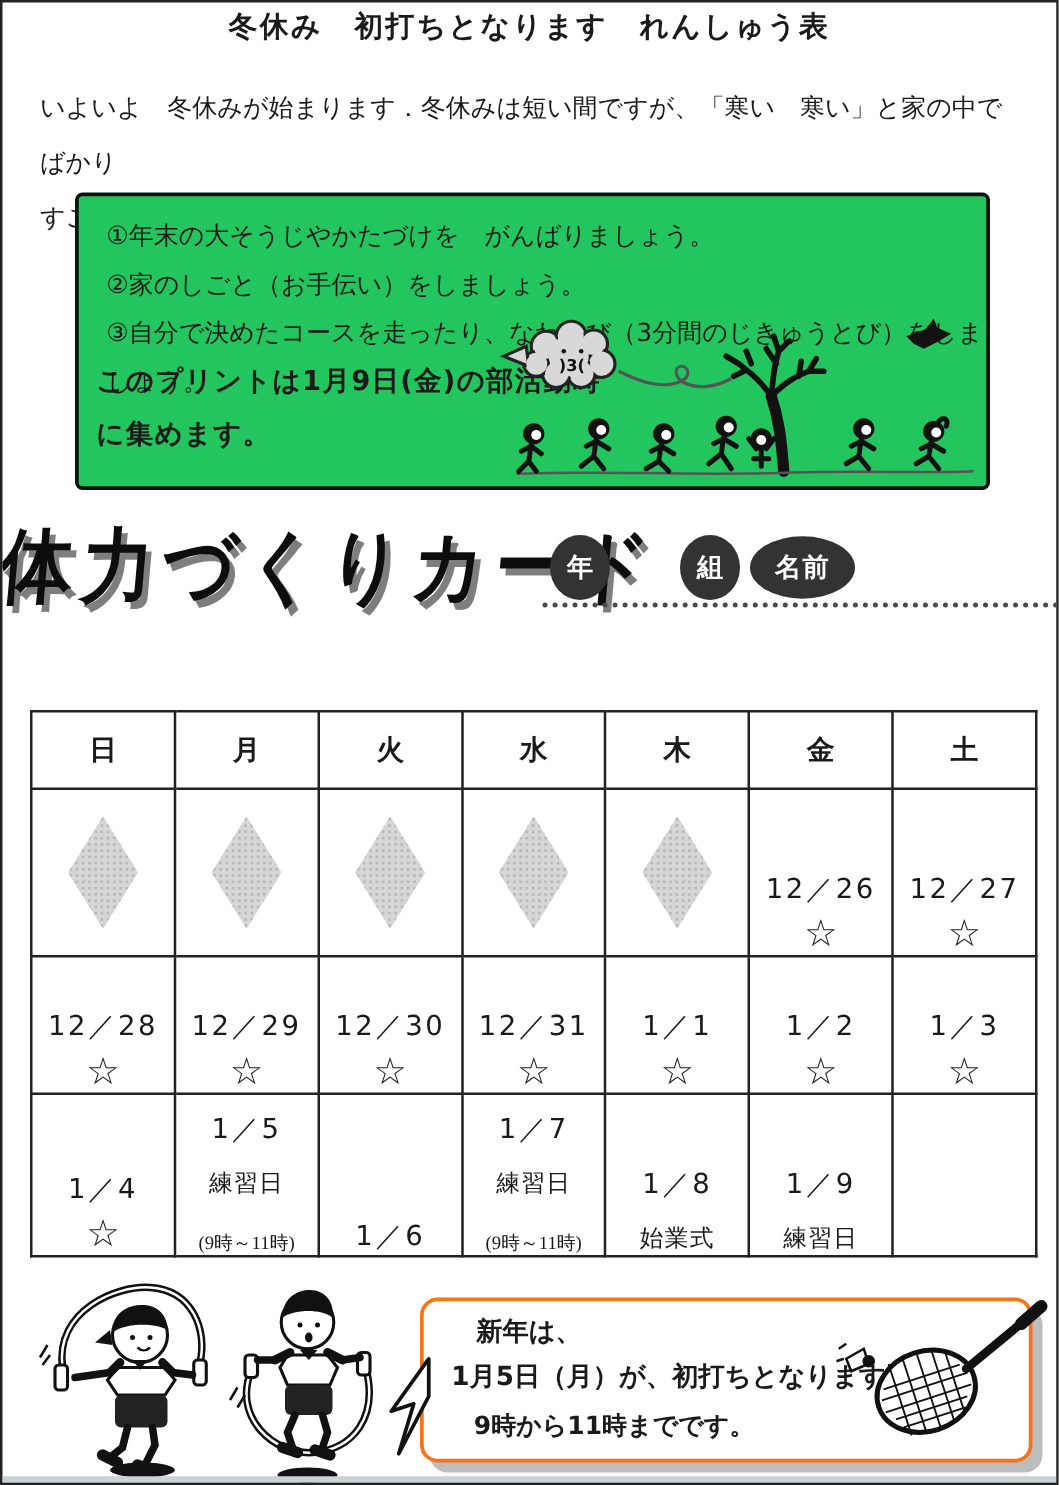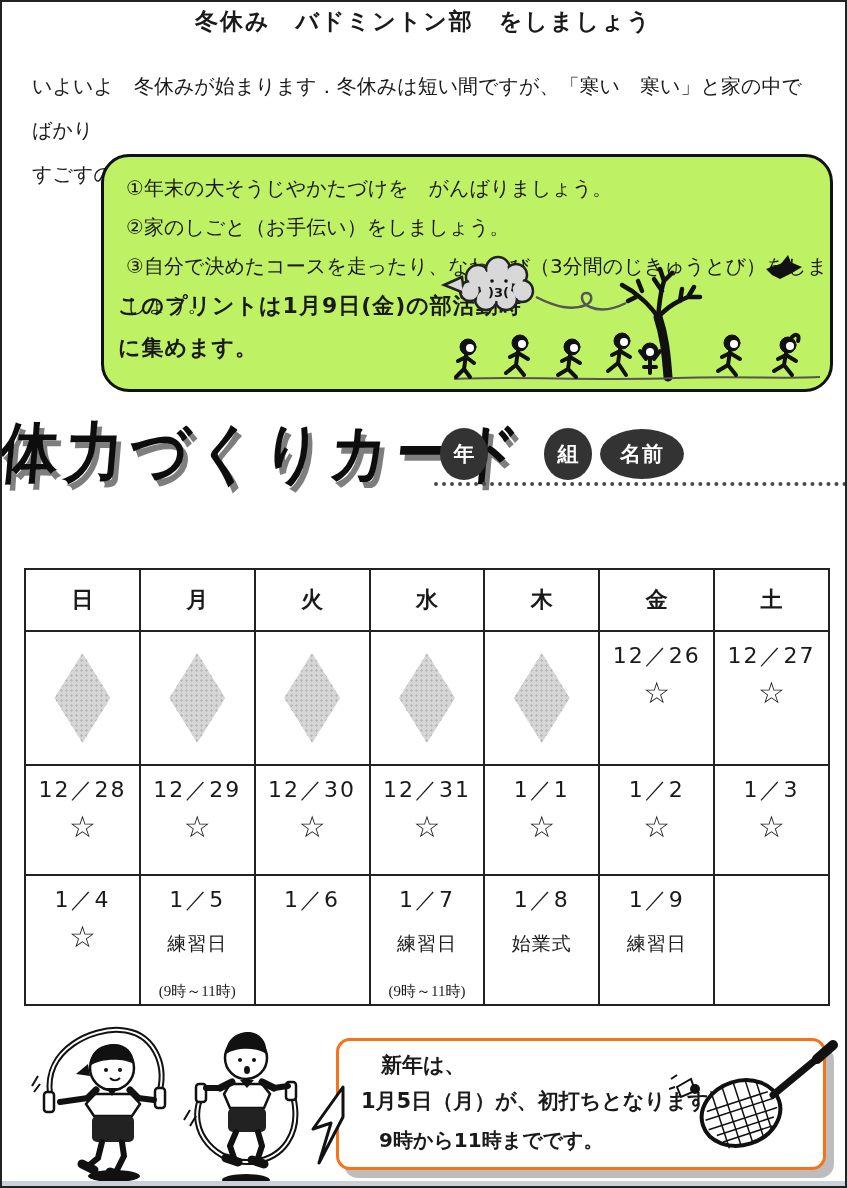--- a/index.html
+++ b/index.html
@@ -12,21 +12,21 @@
   .page-bottom-strip { position:absolute; left:0; bottom:0; width:100%; height:5px; background:#c9d2d6; }
 
   .doc-title {
     position:absolute; top:4px; left:0; width:100%;
     text-align:center; font-size:23px; font-weight:bold; letter-spacing:2px;
   }
   .intro { position:absolute; left:30px; top:62px; width:790px; font-size:20px; line-height:44px; }
 
   .notice-box {
     position:absolute; left:58px; top:152px; width:732px; height:238px;
-    border:3px solid #111; border-radius:28px; background:#bef264;margin-left:41px;
+    border:3px solid #111; border-radius:6px; background:#22c55e;
   }
   .notice-items { position:absolute; left:22px; top:12px; font-size:20px; line-height:39px; list-style:none; }
   .collect-note { position:absolute; left:14px; top:128px; font-size:22px; font-weight:900; line-height:42px; letter-spacing:1px; }
   .running-scene { position:absolute; right:4px; bottom:2px; }
 
   .card-header-title {
     position:absolute; left:2px; top:408px; font-size:58px; font-weight:900;
     letter-spacing:7px; color:#0d0d0d; transform:skewX(-5deg) scaleY(1.12);
     transform-origin:left top; text-shadow:5px 5px 0 rgba(20,20,20,.55), 2px 2px 0 #fff;
     white-space:nowrap;
@@ -49,21 +49,21 @@
 
   table.calendar {
     position:absolute; left:22px; top:566px; width:806px;
     border-collapse:collapse; table-layout:fixed; background:#fff;
   }
   .calendar th, .calendar td { border:2px solid #222; vertical-align:top; }
   .calendar th.day-th { height:62px; font-size:22px; font-weight:bold; text-align:center; vertical-align:middle; }
   .calendar tr.r0 td { height:134px; }
   .calendar tr.r1 td { height:110px; }
   .calendar tr.r2 td { height:130px; }
-  .cell { display:flex; flex-direction:column; align-items:center; padding-top:9px; height:100%; }
+  .cell { display:flex; flex-direction:column; align-items:center; padding-top:9px; height:100%;justify-content:flex-end; }
   .cell.center { justify-content:center; padding-top:0; }
   .date { font-size:22px; letter-spacing:2px; white-space:nowrap; }
   .star { font-size:30px; line-height:32px; margin-top:6px; }
   .note { font-size:19px; margin-top:16px; letter-spacing:1px; }
   .time { font-size:15px; margin-top:25px; white-space:nowrap;font-family:Liberation Serif, serif; }
   .diamond {
     width:56px; height:90px;
     background-color:#d6d6d6;
     background-image:radial-gradient(#b9b9b9 1px, transparent 1.2px);
     background-size:5px 5px;
@@ -81,21 +81,21 @@
   .bubble-l1 { position:absolute; left:42px; top:10px; font-size:21px; font-weight:bold; }
   .bubble-l2 { position:absolute; left:22px; top:46px; font-size:21px; font-weight:bold; white-space:nowrap; }
   .bubble-l3 { position:absolute; left:40px; top:86px; font-size:20px; font-weight:bold; }
   .racket-wrap { position:absolute; right:-16px; top:-6px; }
 </style>
 </head>
 <body>
 
 <div class="page">
 
-  <div class="doc-title">冬休み　バドミントン部　をしましょう</div>
+  <div class="doc-title">冬休み　初打ちとなります　れんしゅう表</div>
 
   <div class="intro">
     <div>いよいよ　冬休みが始まります．冬休みは短い間ですが、「寒い　寒い」と家の中でばかり</div>
     <div>すごすのではなく、　めりはりのある毎日をすごしましょう。</div>
   </div>
 
   <div class="notice-box">
     <ul class="notice-items">
         <li class="notice-item">①年末の大そうじやかたづけを　がんばりましょう。</li>
         <li class="notice-item">②家のしごと（お手伝い）をしましょう。</li>

